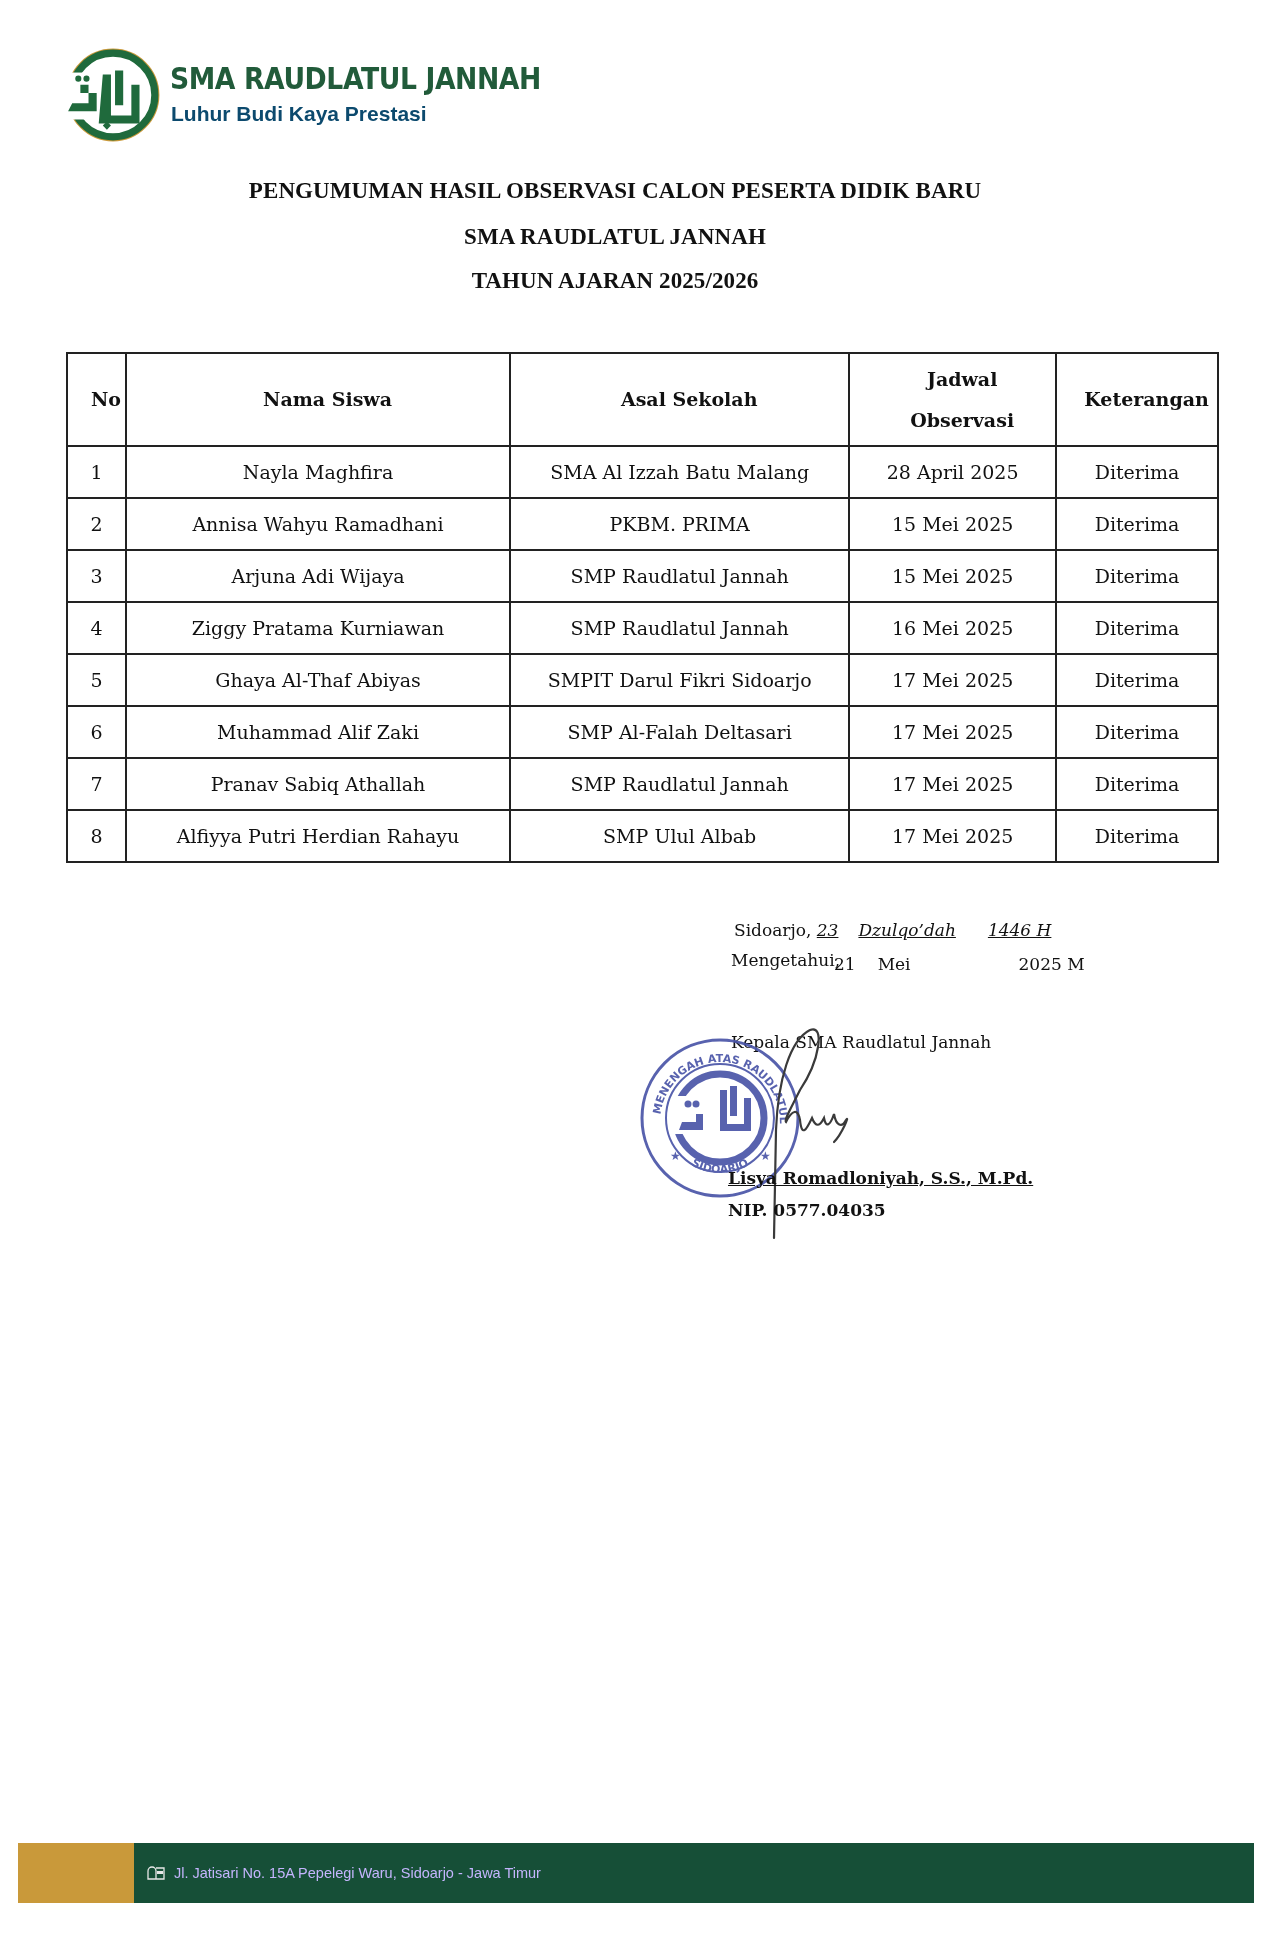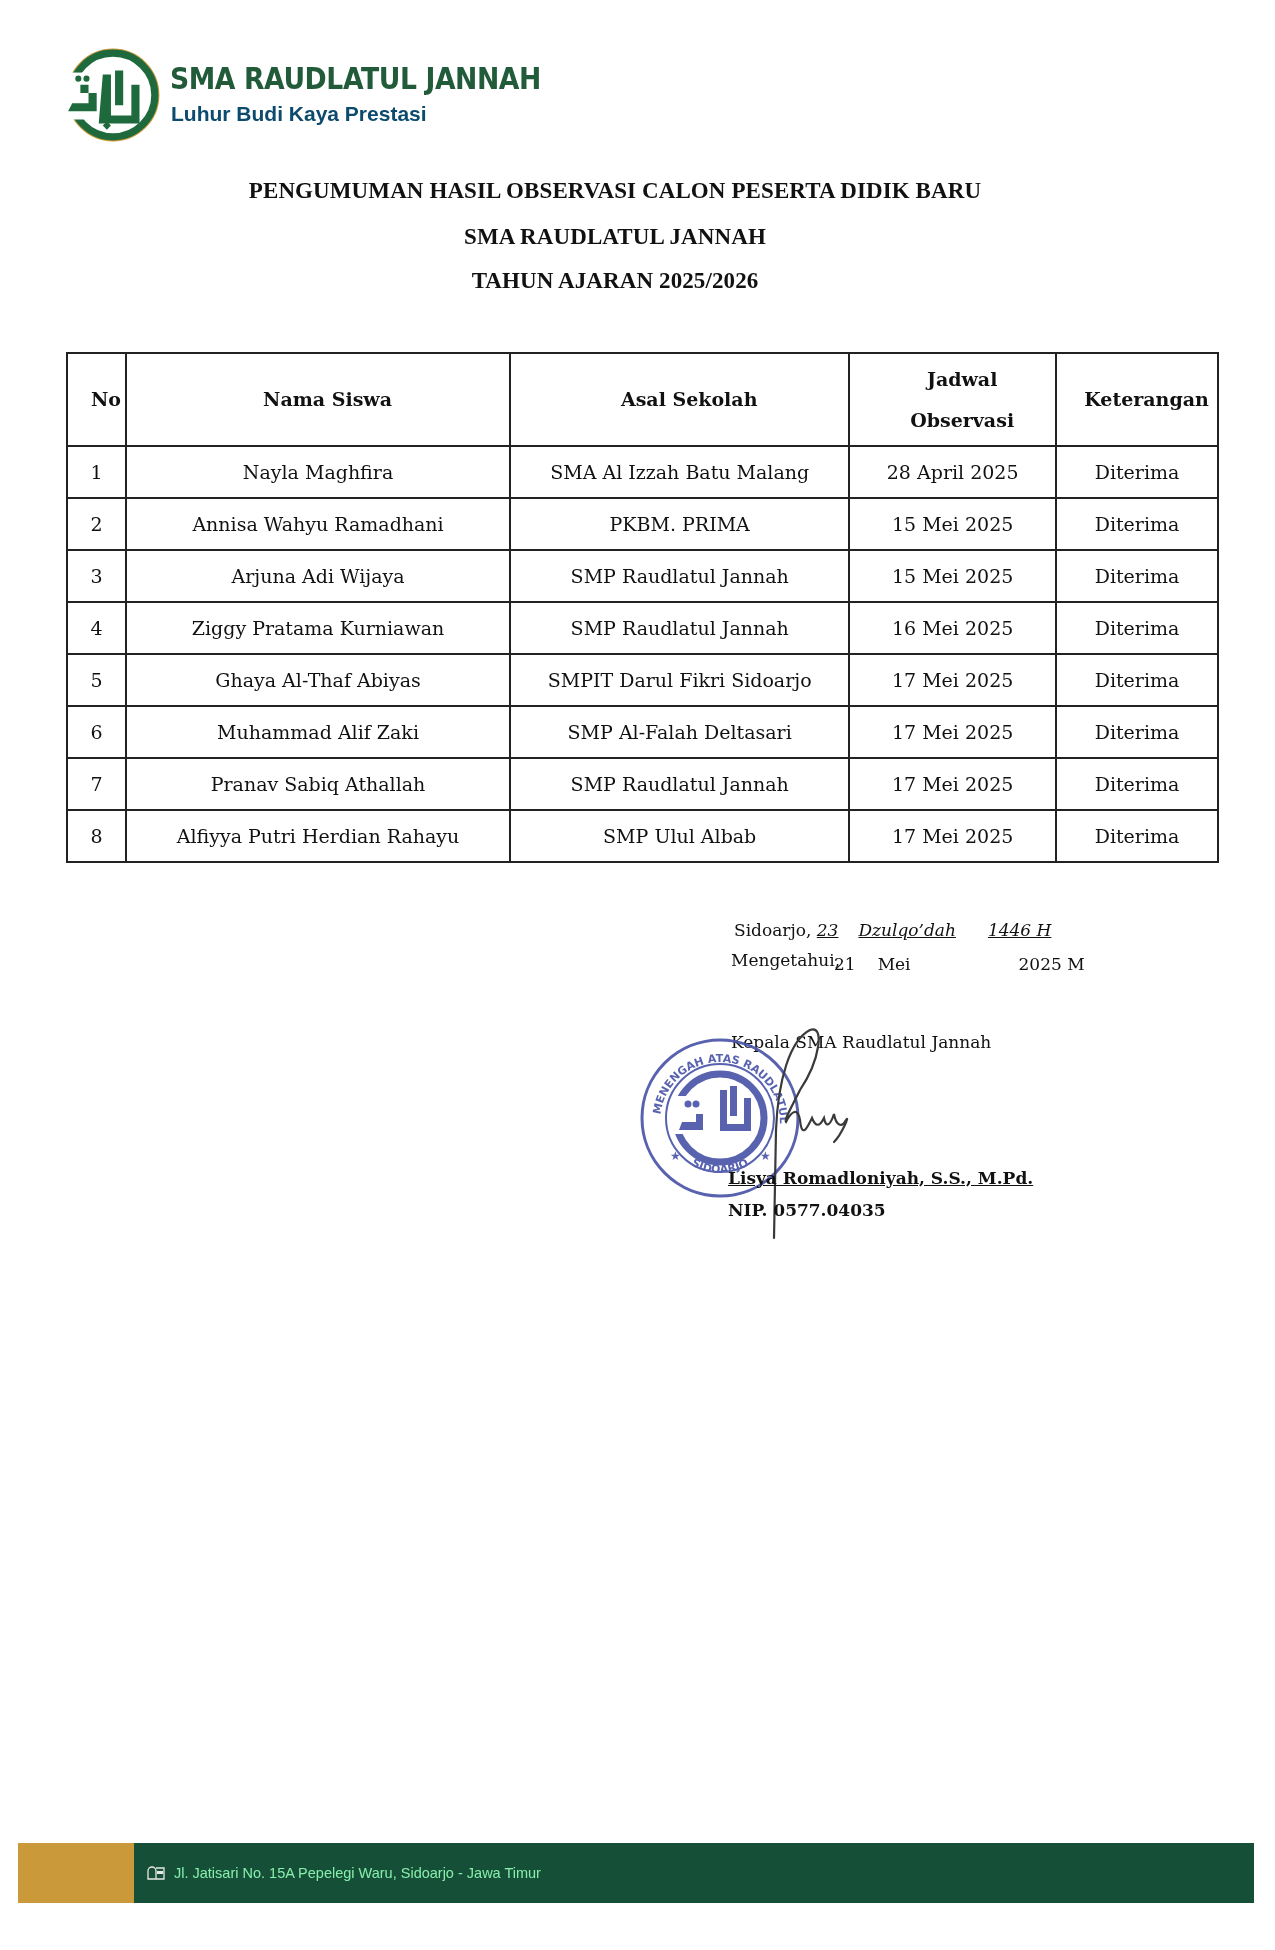--- a/index.html
+++ b/index.html
@@ -46,21 +46,21 @@
   .head { left: 731px; top: 1032px; }
   .signer { left: 728px; top: 1168px; font-weight: bold; text-decoration: underline; }
   .nip { left: 728px; top: 1200px; font-weight: bold; }
 
   .stamp { position: absolute; left: 638px; top: 1036px; width: 164px; height: 164px; opacity: 0.92; }
   .signature { position: absolute; left: 770px; top: 1010px; width: 120px; height: 230px; }
 
   
   .footer-gold { position: absolute; left: 18px; top: 1843px; width: 116px; height: 60px; background: #c9993a; }
   .footer-green { position: absolute; left: 134px; top: 1843px; width: 1120px; height: 60px; background: #164f37;
-                  color: #86efac; font-family: "Liberation Sans", sans-serif; font-size: 14.5px; }
+                  color: #c4b5fd; font-family: "Liberation Sans", sans-serif; font-size: 14.5px; }
   .f-item { position: absolute; top: 0; height: 60px; display: flex; align-items: center; gap: 8px; white-space: nowrap; }
   .f-addr { left: 12px; }
   .f-tel { left: 513px; }
   .f-web { left: 784px; }
   .f-icon { width: 20px; height: 20px; display: inline-block; }
 </style>
 </head>
 <body>
 
 <svg class="logo" viewBox="0 0 100 100">

